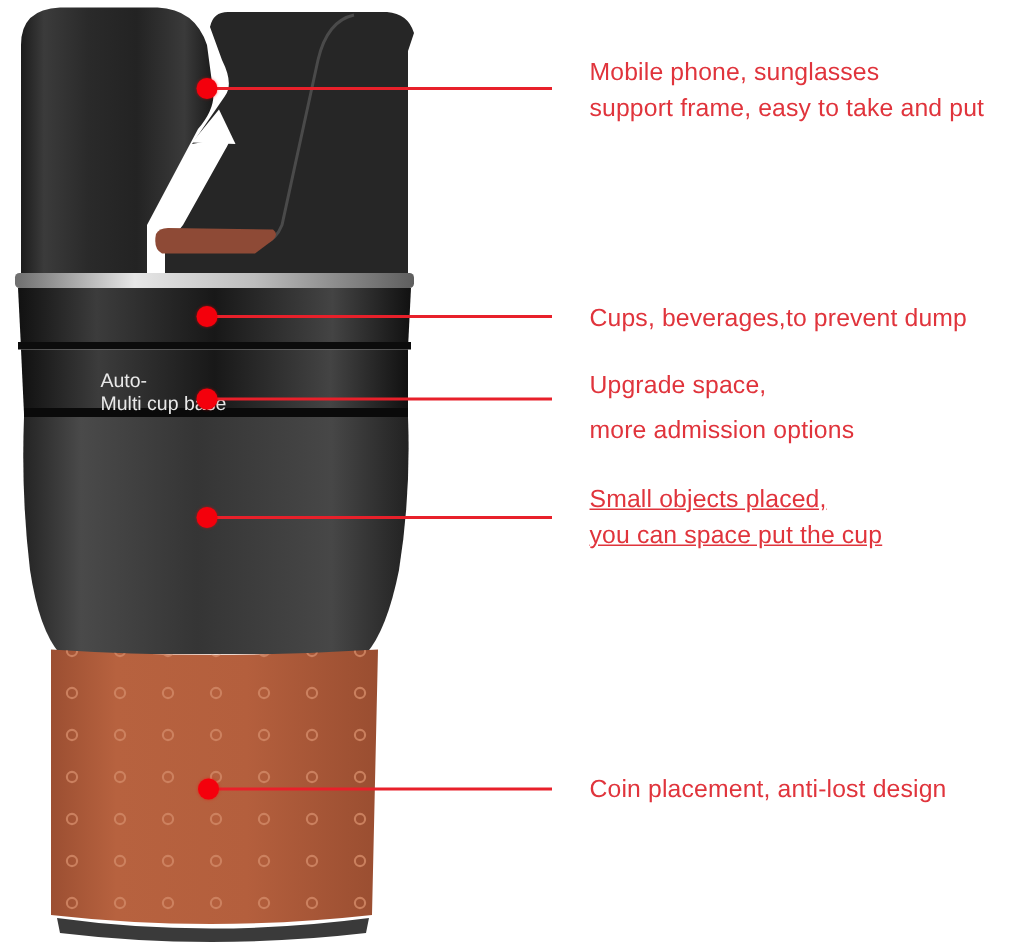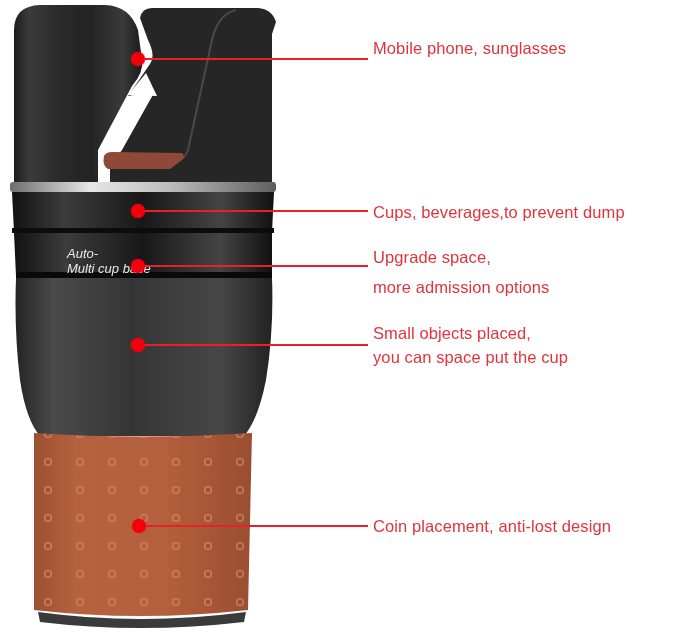--- a/index.html
+++ b/index.html
@@ -1,23 +1,23 @@
 <!DOCTYPE html>
 <html><head>
 <meta charset="utf-8">
 <style>
   html,body{margin:0;padding:0;background:#ffffff;}
   body{width:679px;height:632px;position:relative;overflow:hidden;font-family:"Liberation Sans",sans-serif;}
   .stage{position:absolute;left:0;top:0;width:679px;height:632px;}
   .product{position:absolute;left:0;top:0;width:300px;height:632px;}
   .label{position:absolute;color:#e0343c;font-size:16.5px;line-height:24px;white-space:nowrap;letter-spacing:0.1px;}
-  .label span{display:block;}
+  .label span{display:block;margin-left:20px;}
   .leader{position:absolute;height:2px;background:#e8202a;}
   .dot{position:absolute;width:14px;height:14px;border-radius:50%;background:#f4000c;transform:translate(-7px,-7px);box-shadow:0 0 2px rgba(255,0,0,0.6);}
-  .cup-text{position:absolute;color:#e9e9e9;font-size:13px;line-height:15px;white-space:nowrap;font-style:italic;}
+  .cup-text{position:absolute;color:#e9e9e9;font-size:13px;line-height:15px;white-space:nowrap;}
 </style>
 </head>
 <body>
 
 <div class="stage">
 
   <svg class="product" viewBox="0 0 300 632" width="300" height="632">
     <defs>
       <linearGradient id="bodyGrad" x1="0" x2="1" y1="0" y2="0">
         <stop offset="0" stop-color="#1c1c1c"></stop>
@@ -96,32 +96,33 @@
   <div class="dot" style="left:138px;top:266px;"></div>
 
   <div class="leader" style="left:138px;top:344px;width:230px;"></div>
   <div class="dot" style="left:138px;top:345px;"></div>
 
   <div class="leader" style="left:139px;top:525px;width:229px;"></div>
   <div class="dot" style="left:139px;top:526px;"></div>
 
   <div class="label" style="left:373px;top:36px;">
     <span>Mobile phone, sunglasses</span>
+    <span>support frame, easy to take and put</span>
   </div>
 
   <div class="label" style="left:373px;top:200px;">
     <span>Cups, beverages,to prevent dump</span>
   </div>
 
   <div class="label" style="left:373px;top:242px;line-height:30px;">
     <span>Upgrade space,</span>
     <span>more admission options</span>
   </div>
 
-  <div class="label" style="left:373px;top:321px;">
+  <div class="label" style="left:373px;top:321px;text-decoration:underline;">
     <span>Small objects placed,</span>
     <span>you can space put the cup</span>
   </div>
 
   <div class="label" style="left:373px;top:514px;text-align:center;">
     <span>Coin placement, anti-lost design</span>
   </div>
 </div>
 
 </body></html>

